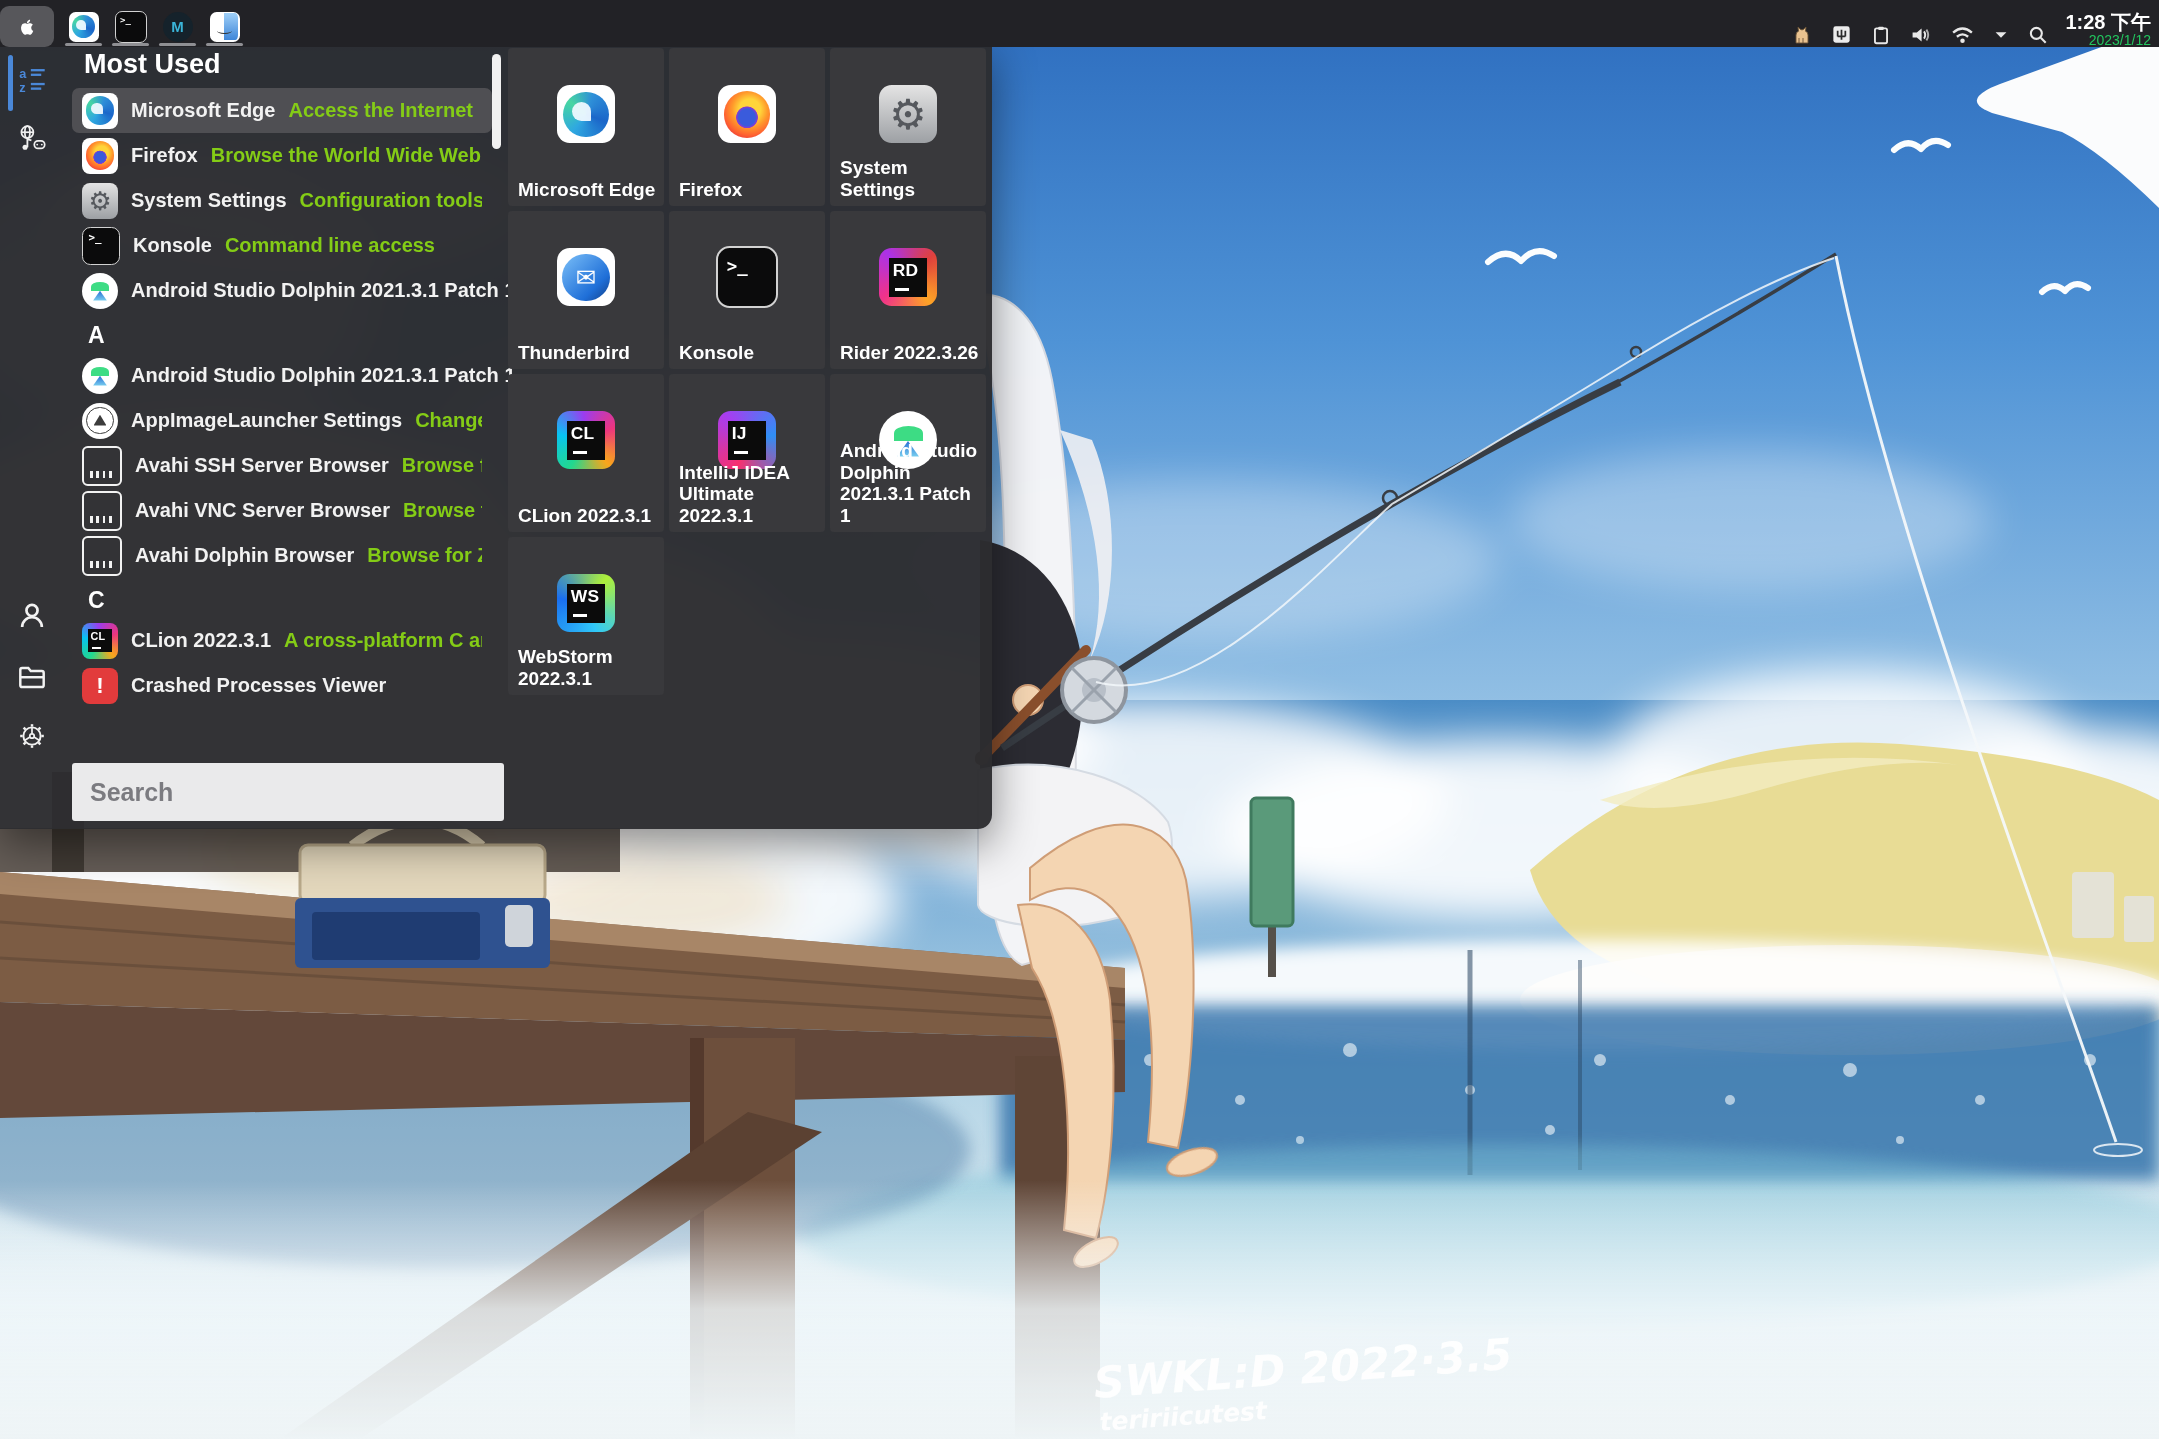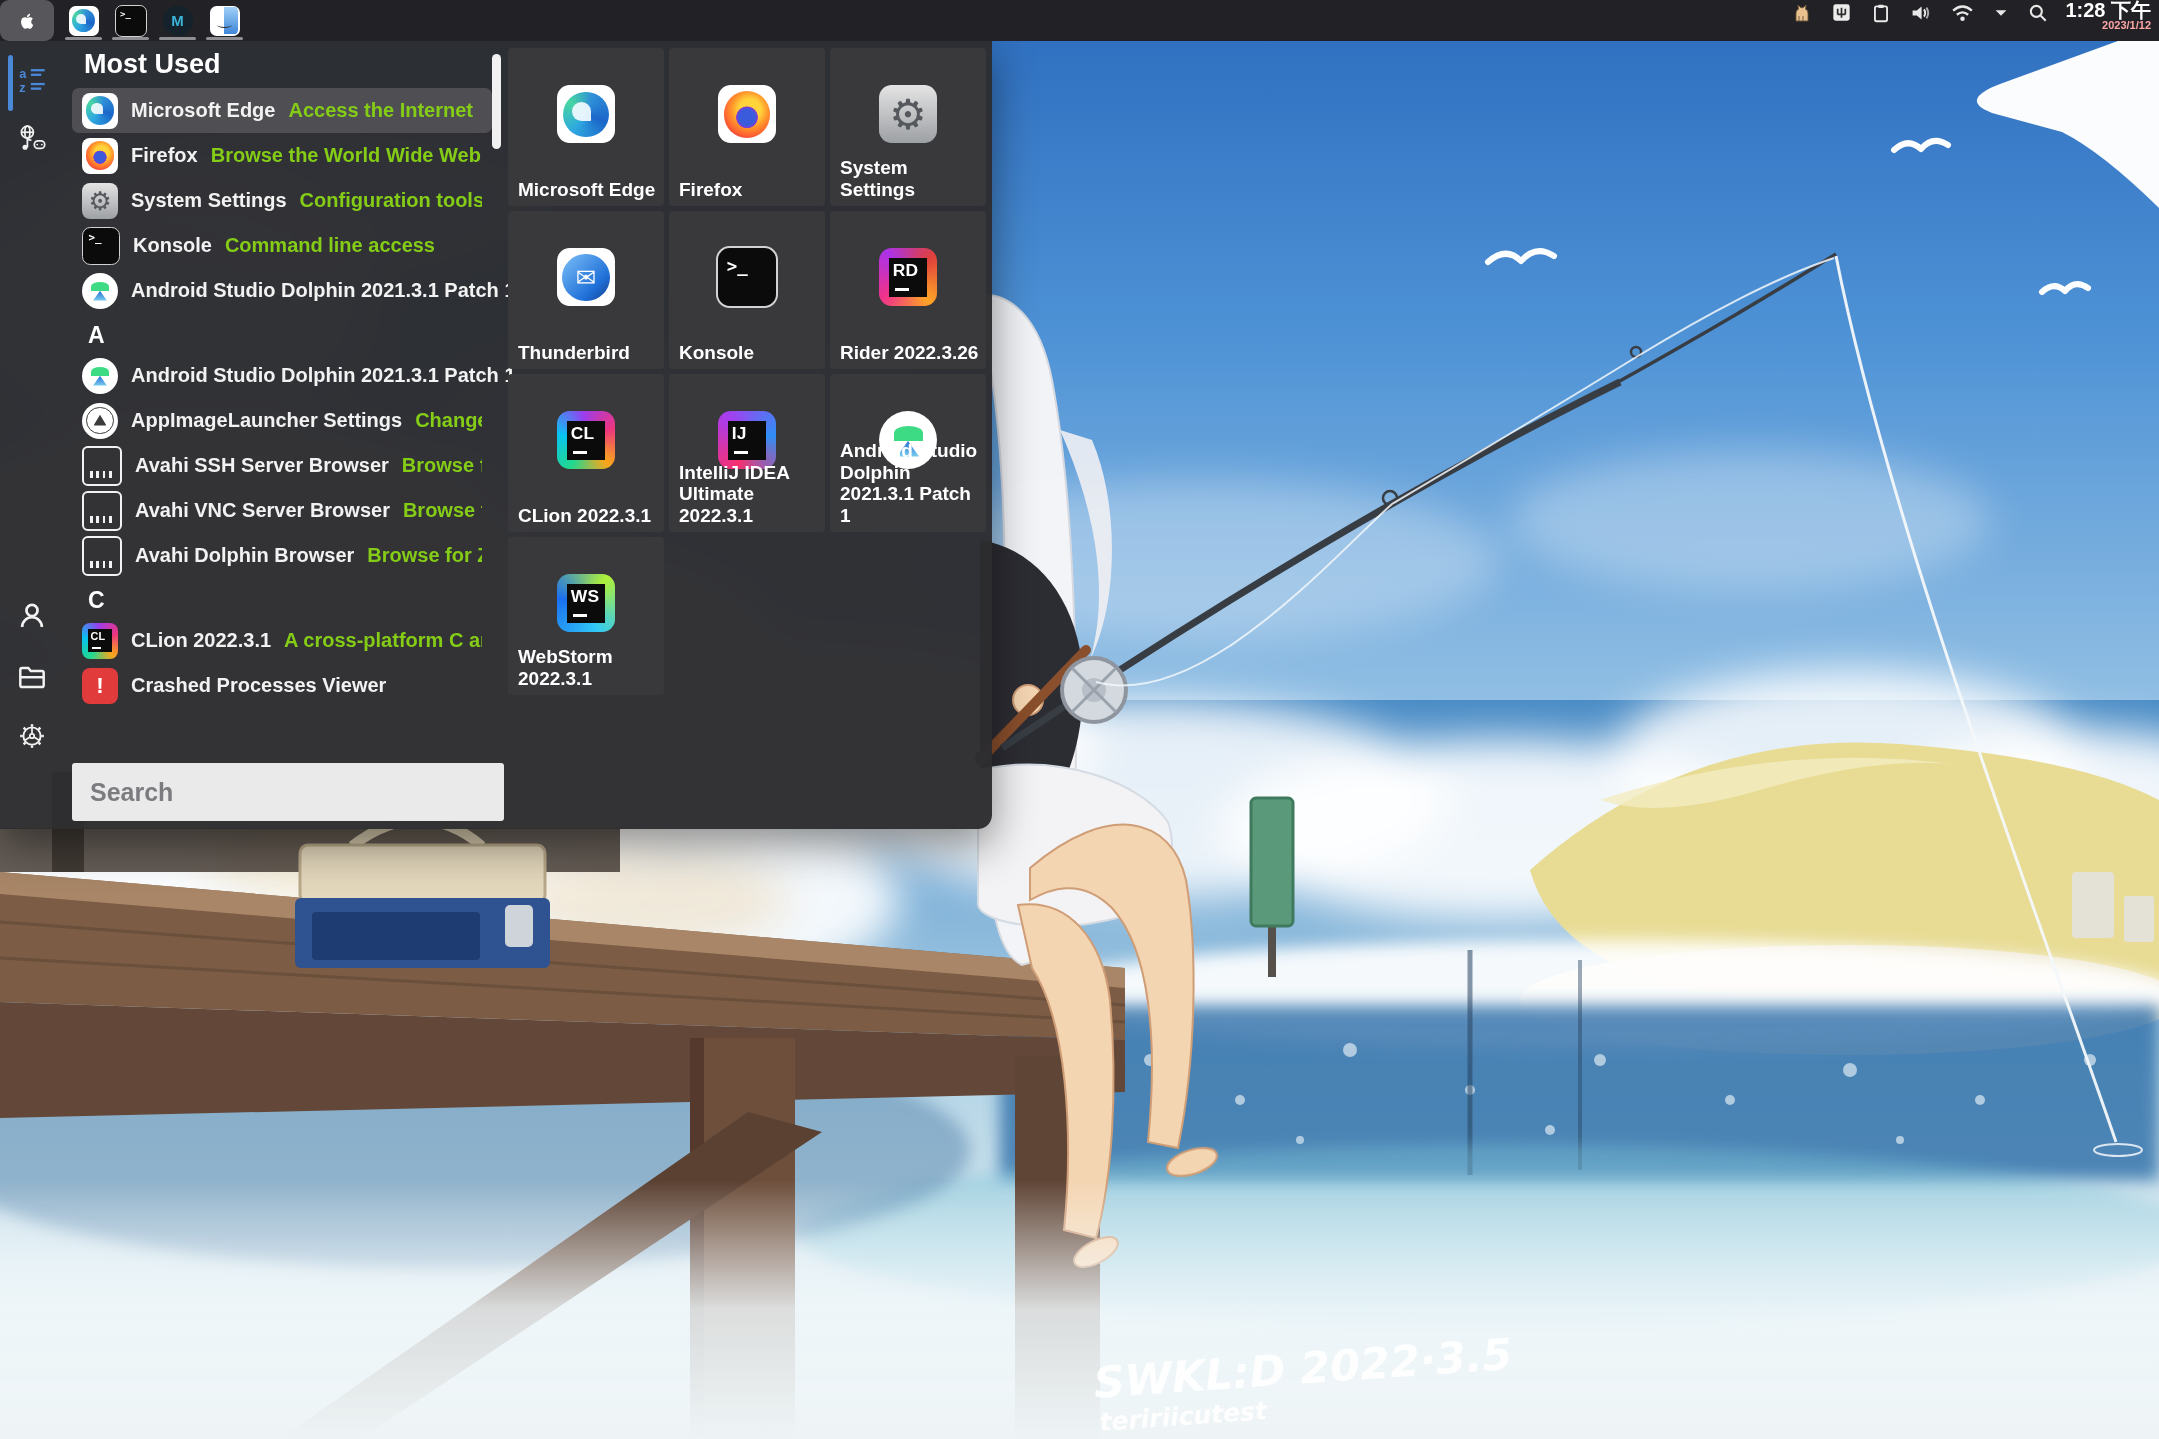--- a/index.html
+++ b/index.html
@@ -1,33 +1,33 @@
 <!DOCTYPE html>
 <html><head>
 <meta charset="utf-8">
 <style>
   html,body{margin:0;padding:0;background:#000;}
   .screen{position:relative;width:2159px;height:1439px;overflow:hidden;
           font-family:"Liberation Sans",sans-serif;}
   
   .wallpaper{position:absolute;inset:0;z-index:0;}
   
-  .topbar{position:absolute;top:0;left:0;right:0;height:41px;z-index:20;
-          background:#222226;display:flex;align-items:flex-start;}
+  .topbar{position:absolute;top:0;left:0;right:0;height:47px;z-index:20;
+          background:#222226;display:flex;align-items:flex-end;}
   .apple-btn{width:54px;height:41px;border-radius:9px;background:#57575b;
              display:flex;align-items:center;justify-content:center;cursor:pointer;}
   .dock{display:flex;margin-left:6px;}
   .dock-item{width:47px;height:41px;position:relative;display:flex;align-items:center;justify-content:center;cursor:pointer;}
   .runbar{position:absolute;bottom:1px;left:5px;right:5px;height:3px;background:#8f8f93;border-radius:2px;}
   .tb-spacer{flex:1;}
   .tray{display:flex;align-items:center;gap:17px;margin-right:16px;}
   .tray svg{display:block;}
   .clock{text-align:right;color:#fff;line-height:1.02;margin-right:8px;cursor:pointer;}
   .clock-time{font-size:20px;font-weight:700;}
-  .clock-date{font-size:11px;font-weight:700;color:#fca5a5;}
+  .clock-date{font-size:14px;font-weight:400;color:#22c55e;}
   
   .launcher{position:absolute;left:0;top:41px;width:992px;height:788px;z-index:10;
             background:rgba(44,44,47,.97);border-radius:0 0 14px 0;
             box-shadow:0 16px 44px rgba(0,0,0,.45);}
   .rail{position:absolute;left:0;top:0;bottom:0;width:64px;display:flex;flex-direction:column;
         align-items:center;padding:22px 0 76px;box-sizing:border-box;}
   .rail-indicator{position:absolute;left:8px;top:14px;width:5px;height:56px;background:#4a88d8;border-radius:3px;}
   .rail-btn{width:34px;height:34px;display:flex;align-items:center;justify-content:center;cursor:pointer;}
   .rail-gap{height:24px;}
   .rail-push{flex:1;}

